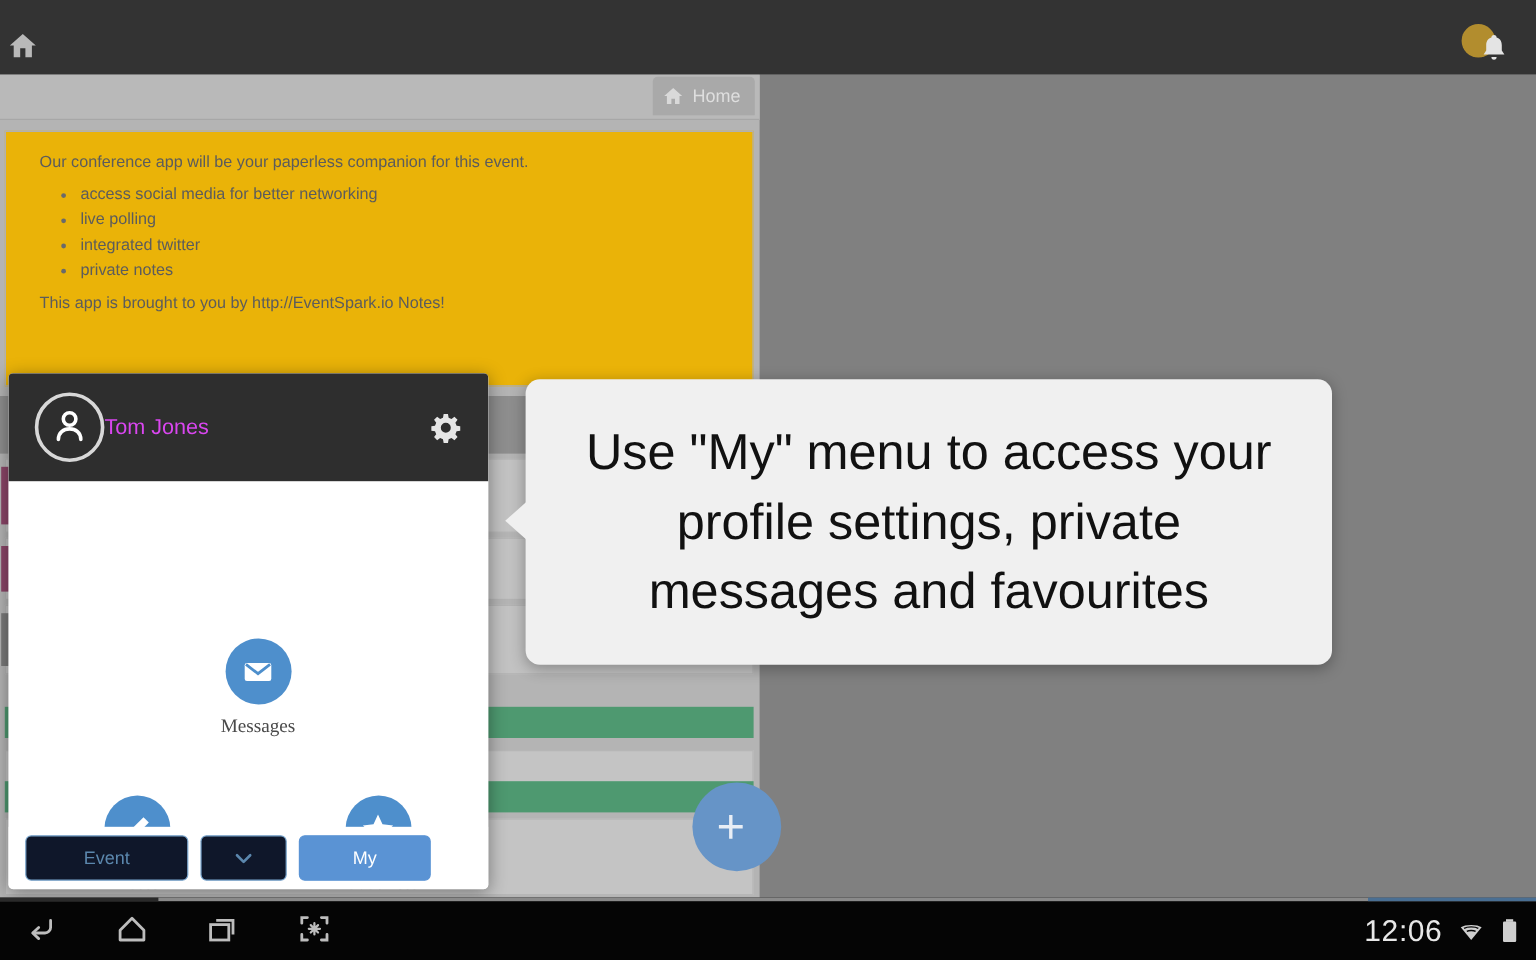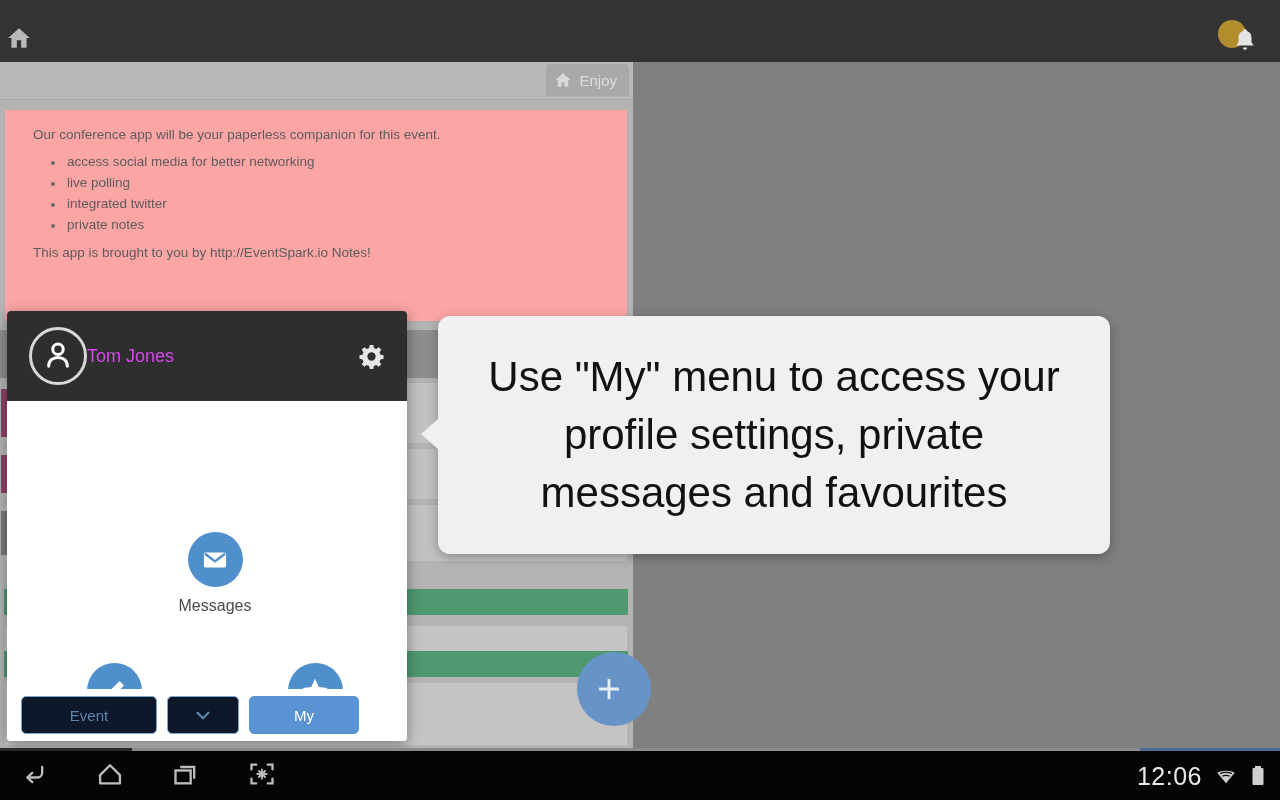--- a/index.html
+++ b/index.html
@@ -67,21 +67,21 @@
     display: flex; align-items: center; gap: 7px;
     color: #dedede;
     font-size: 15px;
   }
   .tab-home .ico { width: 18px; height: 18px; display: block; }
 
   
   .info-card {
     position: absolute; left: 4px; top: 47px;
     width: 624px; height: 213px;
-    background: #fca5a5;
+    background: #eab308;
     border: 1px solid #b0b0b0;
     padding: 16px 20px 14px 28px;
     color: #5e5e5e;
     font-size: 13.5px;
     line-height: 1.33;
   }
   .info-lead { margin-bottom: 9px; color: #5c5c5c; }
   .info-list { list-style: none; margin: 0 0 10px 12px; }
   .info-list li {
     position: relative;
@@ -188,20 +188,21 @@
     width: 55px; height: 55px;
     border-radius: 50%;
     background: #4e8fcc;
     margin: 0 auto;
     display: flex; align-items: center; justify-content: center;
   }
   .menu-item .lbl {
     margin-top: 10px;
     font-size: 16px;
     color: #4a4a4a;
+    font-family: Liberation Serif, serif;
   }
   .mi-messages  { left: 148px; top: 131px; }
   .mi-notes     { left: 47px;  top: 262px; }
   .mi-favourites{ left: 248px; top: 262px; }
 
   .popup-footer {
     position: absolute; left: 0; bottom: 0;
     width: 400px; height: 52px;
     display: flex; align-items: center;
     padding: 0 14px;
@@ -282,21 +283,21 @@
 
 <div id="screen">
 
   <div class="content-pane">
 
     <div class="tabstrip">
       <div class="tab-home">
         <svg class="ico" viewBox="0 0 24 24">
           <path d="M12 3 L2 12 h3 v9 h5 v-6 h4 v6 h5 v-9 h3 Z" fill="#d9d9d9"></path>
         </svg>
-        <span>Enjoy</span>
+        <span>Home</span>
       </div>
     </div>
 
     <div class="info-card">
       <div class="info-lead">Our conference app will be your paperless companion for this event.</div>
       <ul class="info-list">
         <li>access social media for better networking</li>
         <li>live polling</li>
         <li>integrated twitter</li>
         <li>private notes</li>

